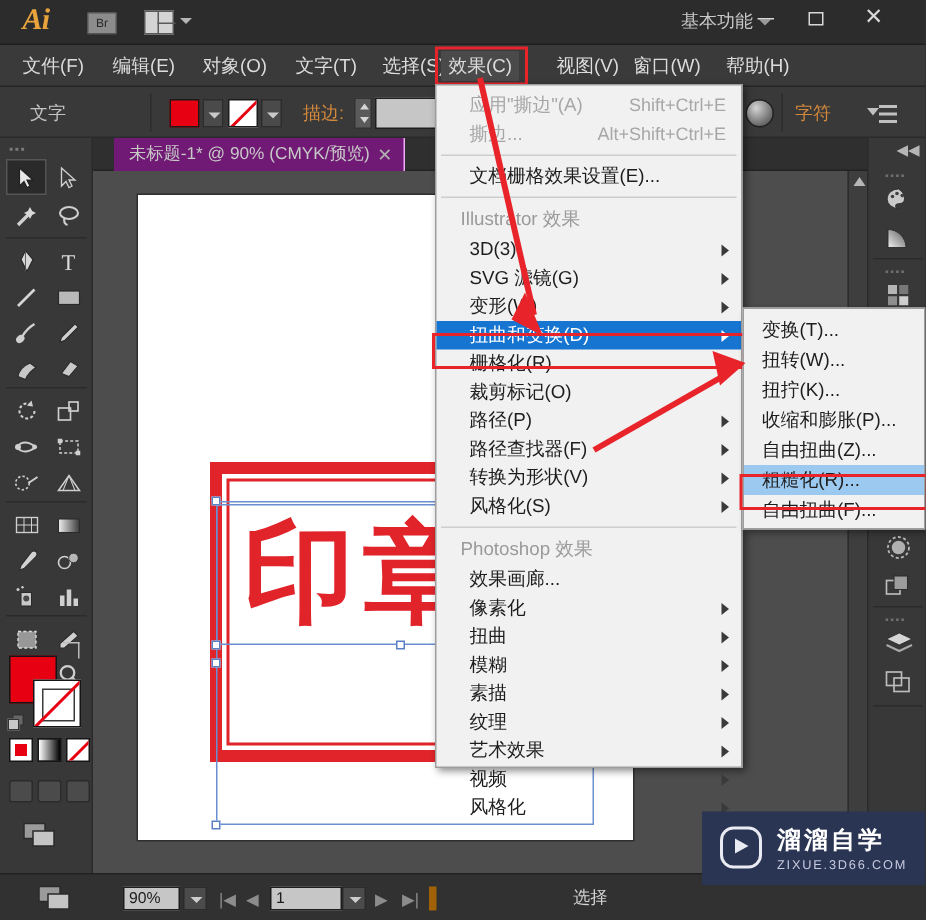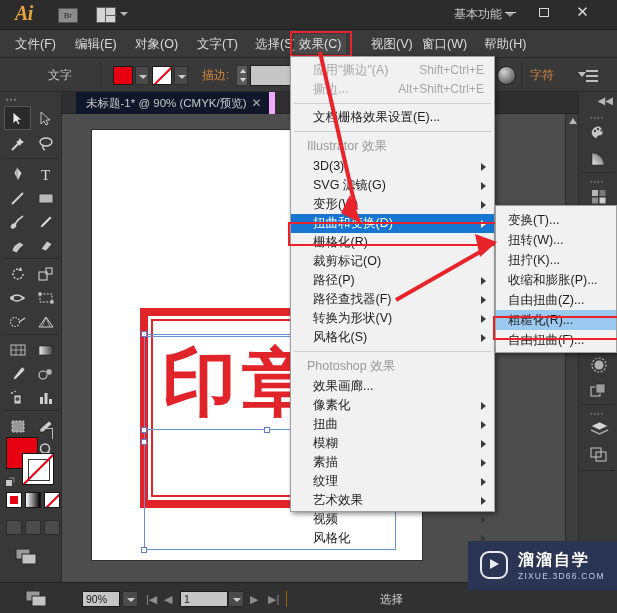--- a/index.html
+++ b/index.html
@@ -93,21 +93,21 @@
     width: 62px; height: 26px;
     border: 2px solid #e8242a; pointer-events: none;
   }
 
   
   .controlbar {
     position: absolute; left: 0; top: 58px; width: 617px; height: 34px;
     background: #393939; border-bottom: 1px solid #2a2a2a;
   }
   .ctl-label { position:absolute; color:#c4c4c4; font-size: 12px; }
-  .ctl-type { left: 20px; top: 9px; margin-left: 28px; }
+  .ctl-type { left: 20px; top: 9px; }
   .ctl-divider { position:absolute; top:4px; width:1px; height:26px; background:#2d2d2d;}
   .sw-fill {
     position: absolute; left: 113px; top: 8px; width: 20px; height: 19px;
     background: #e60012; border: 1px solid #1b1b1b;
   }
   .sw-drop {
     position: absolute; top: 8px; width: 14px; height: 19px;
     background: #4a4a4a; border: 1px solid #2c2c2c;
   }
   .sw-drop::after {
@@ -226,24 +226,24 @@
     position:absolute; left:14px; top:455px; width:26px; height:20px;
   }
 
   
   .tabbar {
     position:absolute; left:62px; top:92px; width:516px; height:22px;
     background:#2f2f2f; border-bottom:1px solid #232323;
   }
   .doc-tab {
     position:absolute; left:14px; top:0; height:22px;
-    background:#0f172a;
+    background:#701a75;
     color:#c8c8c8; font-size:11.5px; line-height:22px;
     padding:0 22px 0 10px; white-space:nowrap;
-    border-right:6px solid #f0abfc;
+    border-right:1px solid #f0abfc;
   }
   .doc-tab-close {
     position:absolute; right:7px; top:3px;
     color:#b0b0b0; font-size:12px; line-height:16px;
   }
 
   
   .canvas-area {
     position:absolute; left:62px; top:114px; width:516px; height:468px;
     background:#4d4d4d; overflow:hidden;
@@ -346,21 +346,21 @@
     background:#4b4b4b; border:1px solid #2b2b2b;
   }
   .page-caret-box::after {
     content:""; position:absolute;left:4px;top:6px;
     border-left:4px solid transparent;border-right:4px solid transparent;
     border-top:4px solid #cdcdcd;
   }
   .status-tool {
     position:absolute; left:286px; top:8px; width:210px; height:16px;
     color:#d3d3d3; font-size:11.5px; text-align:center; line-height:16px;
-    border-left:1px solid #a16207;
+    border-left:5px solid #a16207;
   }
 
   
   .menu-panel {
     position:absolute; left:290px; top:56px; width:205px; height:456px;
     background:#f1f1f1; border:1px solid #9e9e9e;
     box-shadow: 2px 2px 5px rgba(0,0,0,.45);
     font-size:12.5px; color:#1d1d1d;
   }
   .mi {

